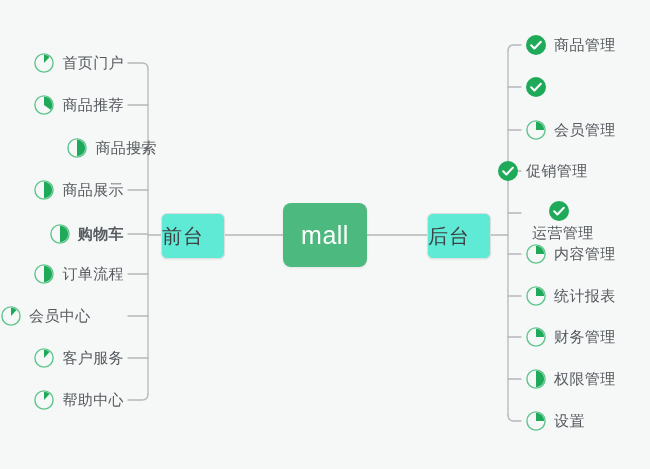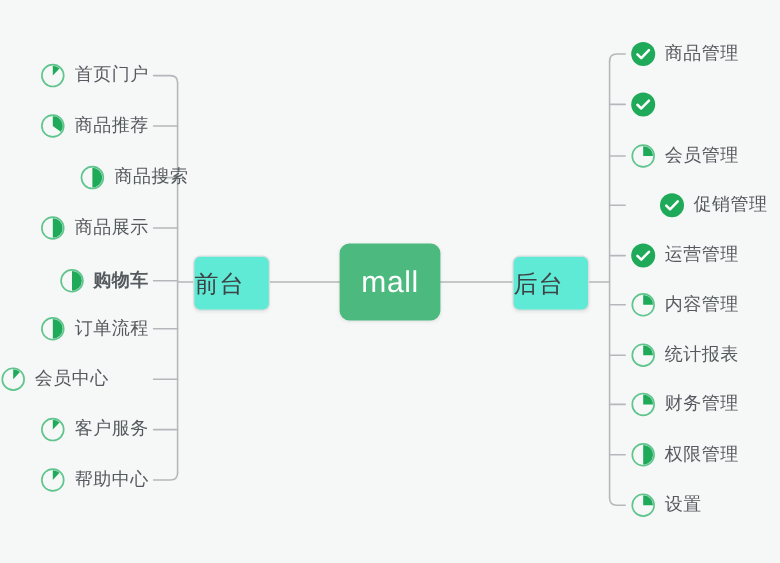--- a/index.html
+++ b/index.html
@@ -222,30 +222,30 @@
     </div>
     <div class="leaf leaf-right" style="top: 117px; left: 525px;">
       <span class="leaf-icon">
         <svg viewBox="0 0 22 22">
           <circle cx="11" cy="11" r="9.1" fill="none" stroke="#5fc58d" stroke-width="1.4"></circle>
           <path d="M 11 11 L 11 2.8000000000000007 A 8.2 8.2 0 0 1 19.2 11 Z" fill="#1faa59"></path>
         </svg>
       </span>
       <span class="leaf-label">会员管理</span>
     </div>
-    <div class="leaf leaf-right" style="top: 158px; left: 549px; align-items: center;">
+    <div class="leaf leaf-right" style="top: 158px; left: 497px; align-items: center;">
       <span class="leaf-icon">
         <svg viewBox="0 0 22 22">
           <circle cx="11" cy="11" r="10" fill="#1faa59"></circle>
           <path d="M6.2 11.3 L9.4 14.4 L15.8 7.8" fill="none" stroke="#ffffff" stroke-width="2.1" stroke-linecap="round" stroke-linejoin="round"></path>
         </svg>
       </span>
       <span class="leaf-label">促销管理</span>
     </div>
-    <div class="leaf leaf-right" style="top: 200px; left: 525px;">
+    <div class="leaf leaf-right" style="top: 200px; left: 525px; flex-direction: column;">
       <span class="leaf-icon">
         <svg viewBox="0 0 22 22">
           <circle cx="11" cy="11" r="10" fill="#1faa59"></circle>
           <path d="M6.2 11.3 L9.4 14.4 L15.8 7.8" fill="none" stroke="#ffffff" stroke-width="2.1" stroke-linecap="round" stroke-linejoin="round"></path>
         </svg>
       </span>
       <span class="leaf-label">运营管理</span>
     </div>
     <div class="leaf leaf-right" style="top: 241px; left: 525px;">
       <span class="leaf-icon">

